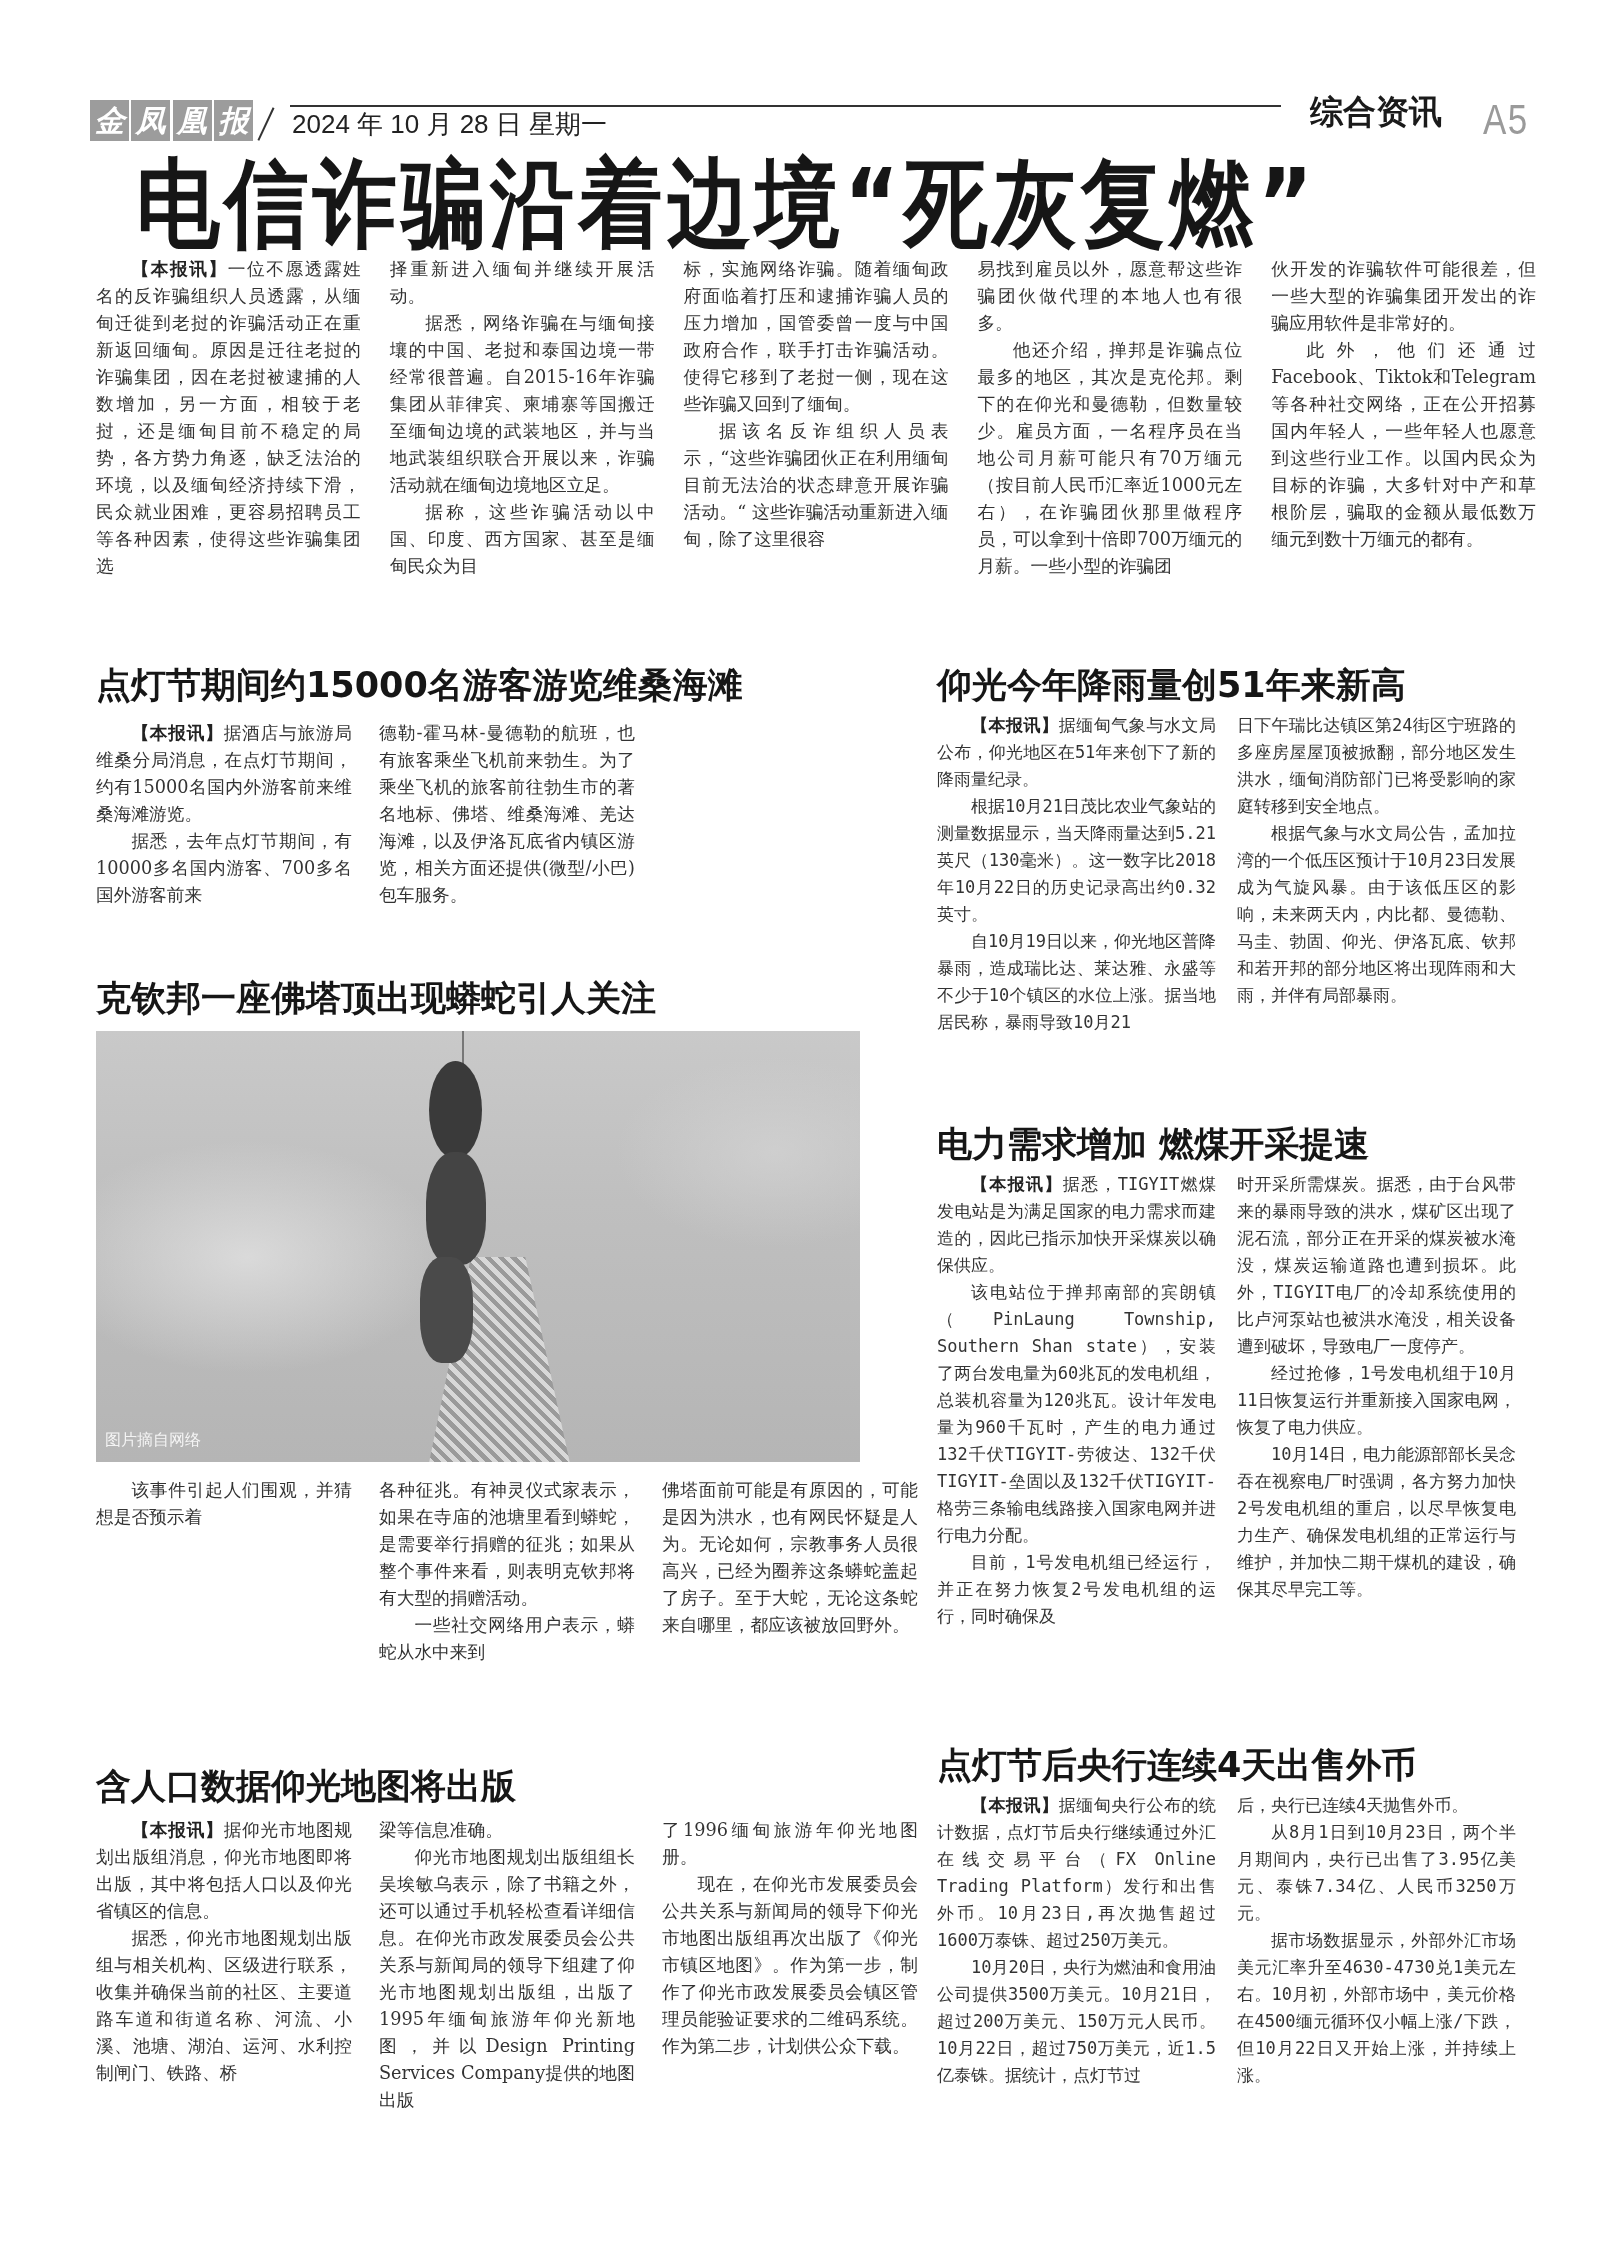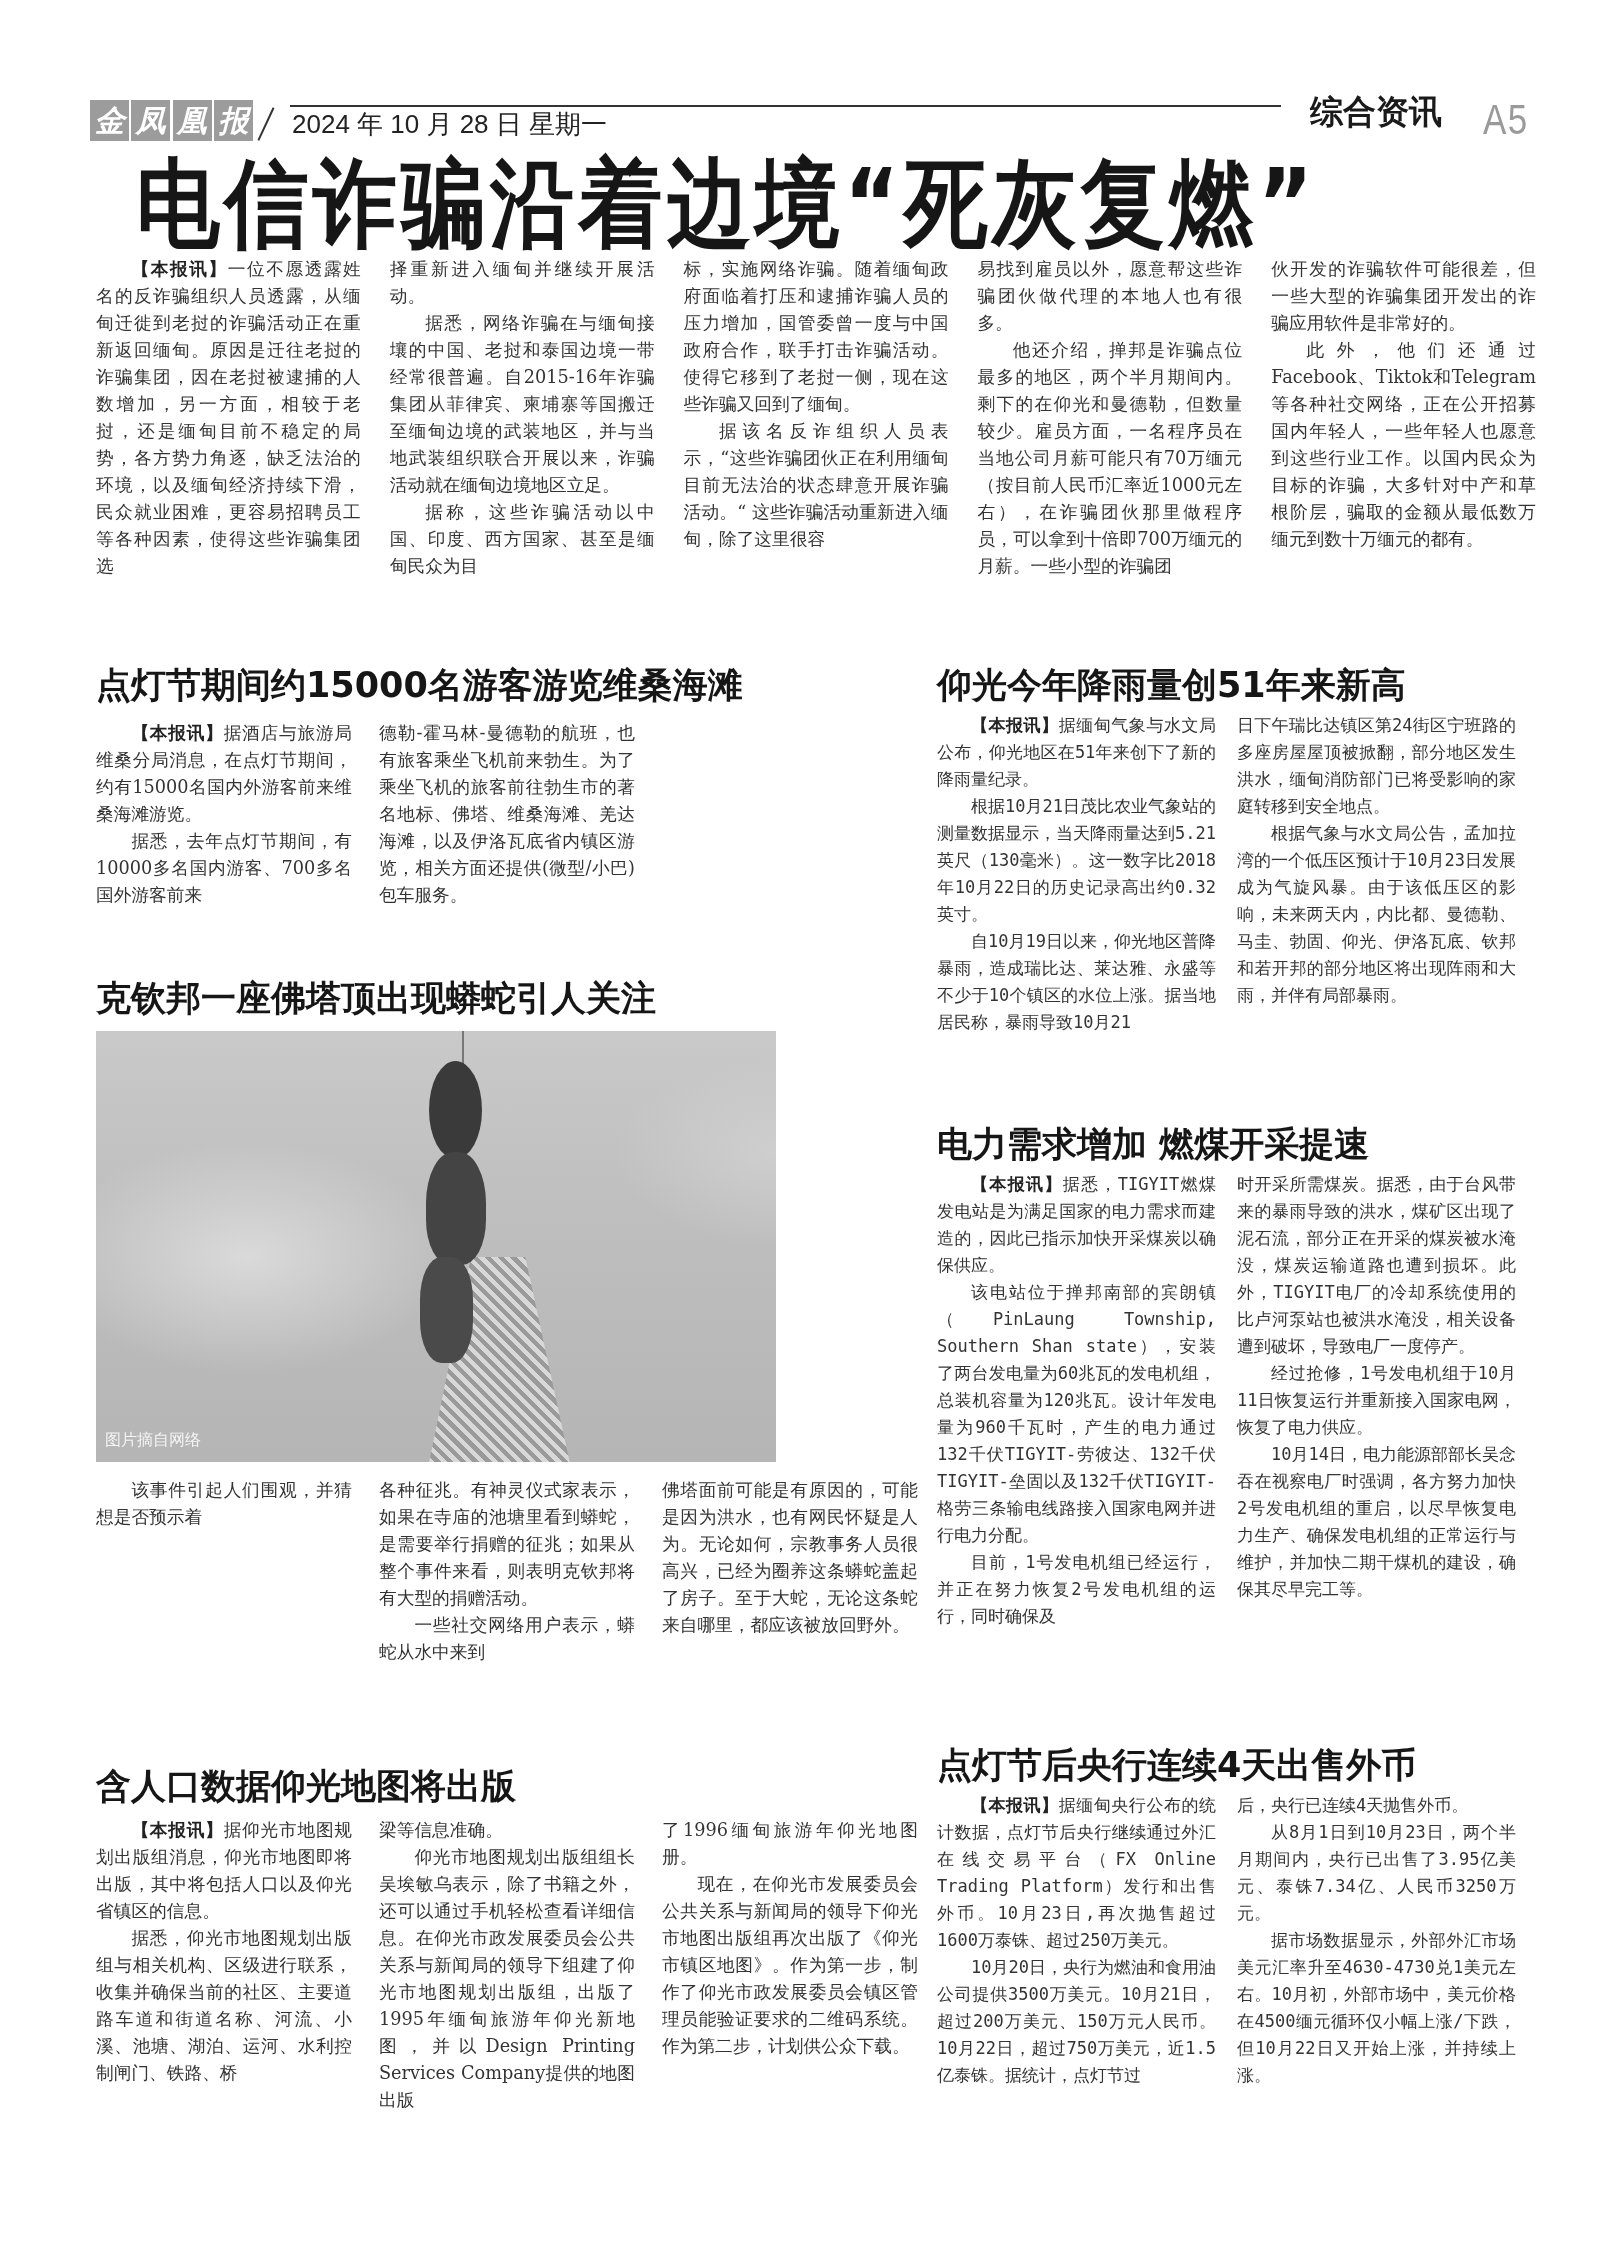--- a/index.html
+++ b/index.html
@@ -28,21 +28,21 @@
   .cols { display: flex; }
   .col { font-family: "DejaVu Serif", serif; font-size: 17.7px; line-height: 27px; color: #333; text-align: justify; }
   .col p { margin: 0; text-indent: 2em; }
   .tag { font-family: "DejaVu Sans", sans-serif; font-weight: bold; color: #222; }
   .h2 {
     font-family: "DejaVu Sans", "Liberation Sans", sans-serif; font-weight: bold; font-size: 35px;
     color: #161616; line-height: 45px; white-space: nowrap;
   }
   .sans-col { font-family: "DejaVu Sans Mono", "Liberation Mono", monospace; font-size: 17px; line-height: 27px; color: #333; }
   .photo {
-    left: 96px; top: 1031px; width: 680px; height: 431px;
+    left: 96px; top: 1031px; width: 764px; height: 431px;
     background: linear-gradient(180deg, #c9c9c9 0%, #bfbfbf 40%, #b5b5b5 100%); overflow: hidden;
   }
   .photo .sky { position: absolute; inset: 0; background:
     radial-gradient(ellipse 286px 166px at 151px 226px, rgba(230,230,230,0.7), transparent 70%),
     radial-gradient(ellipse 226px 136px at 678px 121px, rgba(215,215,215,0.6), transparent 70%); }
   .photo .spire-rod { position: absolute; left: 366px; top: 0; width: 2.3px; height: 38px; background: #777; }
   .photo .snake-top { position: absolute; left: 333px; top: 30px; width: 53px; height: 98px; border-radius: 50%; background: #3a3a3a; }
   .photo .snake-mid { position: absolute; left: 330px; top: 121px; width: 60px; height: 113px; border-radius: 45% 45% 40% 40%; background: #444; }
   .photo .snake-low { position: absolute; left: 324px; top: 226px; width: 53px; height: 106px; border-radius: 40%; background: #4a4a4a; }
   .photo .stupa { position: absolute; left: 332px; top: 226px; width: 143px; height: 211px;
@@ -74,21 +74,21 @@
     <p style="text-indent:0">择重新进入缅甸并继续开展活动。</p>
     <p>据悉，网络诈骗在与缅甸接壤的中国、老挝和泰国边境一带经常很普遍。自2015-16年诈骗集团从菲律宾、柬埔寨等国搬迁至缅甸边境的武装地区，并与当地武装组织联合开展以来，诈骗活动就在缅甸边境地区立足。</p>
     <p>据称，这些诈骗活动以中国、印度、西方国家、甚至是缅甸民众为目</p>
   </div>
   <div class="col" style="width:265px;">
     <p style="text-indent:0">标，实施网络诈骗。随着缅甸政府面临着打压和逮捕诈骗人员的压力增加，国管委曾一度与中国政府合作，联手打击诈骗活动。使得它移到了老挝一侧，现在这些诈骗又回到了缅甸。</p>
     <p>据该名反诈组织人员表示，“这些诈骗团伙正在利用缅甸目前无法治的状态肆意开展诈骗活动。“ 这些诈骗活动重新进入缅甸，除了这里很容</p>
   </div>
   <div class="col" style="width:265px;">
     <p style="text-indent:0">易找到雇员以外，愿意帮这些诈骗团伙做代理的本地人也有很多。</p>
-    <p>他还介绍，掸邦是诈骗点位最多的地区，两个半月期间内。剩下的在仰光和曼德勒，但数量较少。雇员方面，一名程序员在当地公司月薪可能只有70万缅元（按目前人民币汇率近1000元左右），在诈骗团伙那里做程序员，可以拿到十倍即700万缅元的月薪。一些小型的诈骗团</p>
+    <p>他还介绍，掸邦是诈骗点位最多的地区，其次是克伦邦。剩下的在仰光和曼德勒，但数量较少。雇员方面，一名程序员在当地公司月薪可能只有70万缅元（按目前人民币汇率近1000元左右），在诈骗团伙那里做程序员，可以拿到十倍即700万缅元的月薪。一些小型的诈骗团</p>
   </div>
   <div class="col" style="width:265px;">
     <p style="text-indent:0">伙开发的诈骗软件可能很差，但一些大型的诈骗集团开发出的诈骗应用软件是非常好的。</p>
     <p>此外，他们还通过Facebook、Tiktok和Telegram等各种社交网络，正在公开招募国内年轻人，一些年轻人也愿意到这些行业工作。以国内民众为目标的诈骗，大多针对中产和草根阶层，骗取的金额从最低数万缅元到数十万缅元的都有。</p>
   </div>
 </div>
 
 <div class="abs h2" style="left:96px; top:663px;">点灯节期间约15000名游客游览维桑海滩</div>
 <div class="abs cols" style="left:96px; top:720px; width:823px; gap:27px;">
   <div class="col" style="width:256px;">

